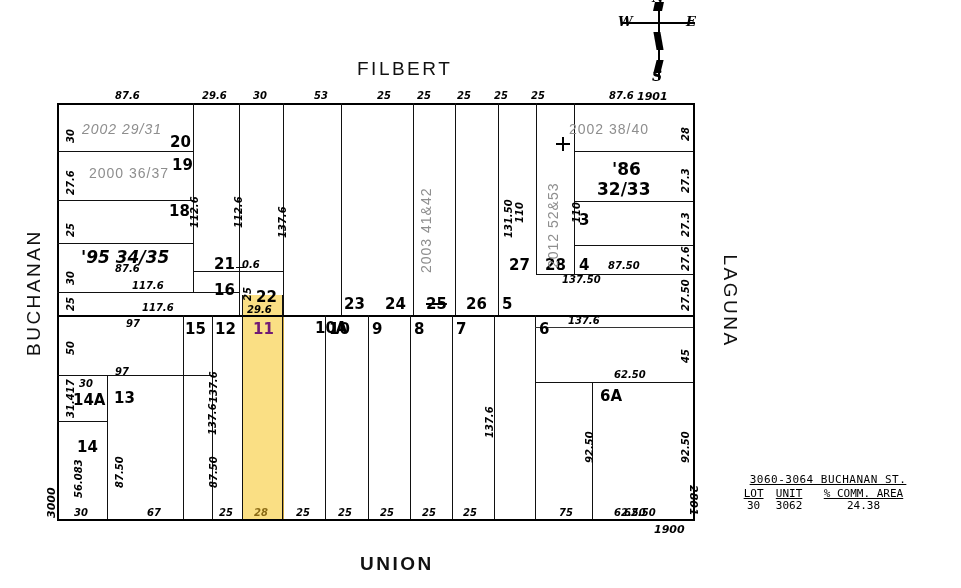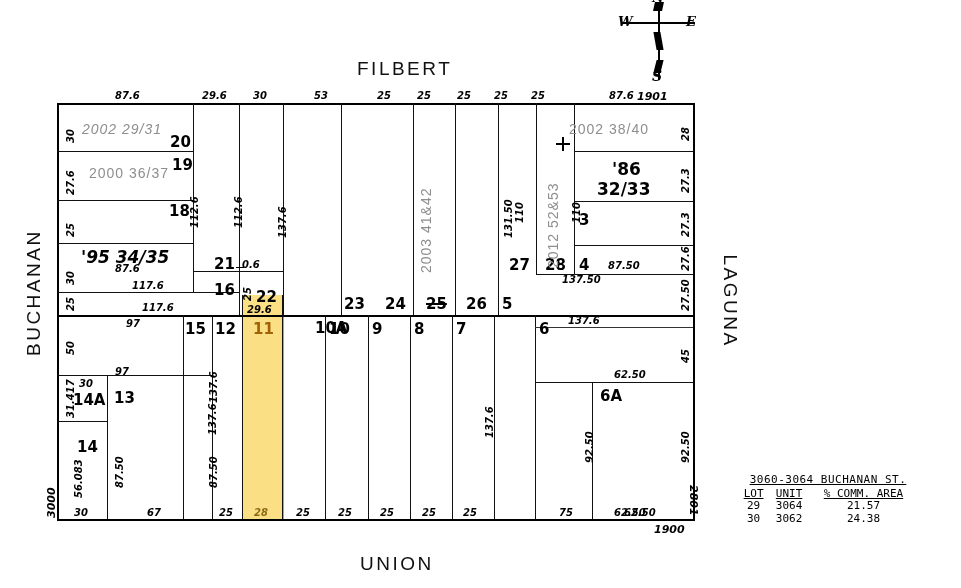--- a/index.html
+++ b/index.html
@@ -62,21 +62,21 @@
   #legend th{font-weight:400;text-decoration:underline;font-size:11px;
              padding:0 2px;text-align:center;}
   #legend td{font-size:11px;padding:0 2px;text-align:center;line-height:1.15;}
   #legend th.l,#legend td.l{text-align:center;}
 </style>
 </head>
 <body>
 
 <div class="abs street" style="left:357px;top:58px;">FILBERT</div>
 
-<div class="abs street" style="left:360px;top:553px;">UNION</div>
+<div class="abs street" style="left:360px;top:553px;font-weight:bold;">UNION</div>
 
 <div class="abs street vert-up" style="left:-26px;top:285px;width:120px;text-align:center;">BUCHANAN</div>
 
 <div class="abs street vert-dn" style="left:670px;top:290px;width:120px;text-align:center;">LAGUNA</div>
 
 <div id="compass">
   <div class="cl" style="left:51px;top:0px;width:2.2px;height:78px;"></div>
   <div class="cl" style="left:14px;top:20px;width:74px;height:2px;"></div>
   <div class="cl" style="left:47px;top:0px;width:9px;height:9px;transform:skewX(-12deg);"></div>
   <div class="cl" style="left:48px;top:30px;width:7px;height:18px;transform:skewX(10deg);"></div>
@@ -164,21 +164,21 @@
 
   <div class="lot" style="left:232px;top:218px;margin-left:26px;">10A</div>
   <div class="lot" style="left:272px;top:219px;">10</div>
   <div class="lot" style="left:315px;top:219px;">9</div>
   <div class="lot" style="left:357px;top:219px;">8</div>
   <div class="lot" style="left:399px;top:219px;">7</div>
   <div class="lot" style="left:482px;top:219px;">6</div>
 
   <div class="lot" style="left:128px;top:219px;">15</div>
   <div class="lot" style="left:158px;top:219px;">12</div>
-  <div class="lot" style="left:196px;top:219px;color:#a16207;">11</div>
+  <div class="lot" style="left:196px;top:219px;color:#701a75;">11</div>
   <div class="lot" style="left:57px;top:288px;">13</div>
   <div class="lot" style="left:16px;top:290px;">14A</div>
   <div class="lot" style="left:20px;top:337px;">14</div>
 
   <div class="lot" style="left:452px;top:155px;">27</div>
   <div class="lot" style="left:488px;top:155px;">28</div>
   <div class="lot" style="left:522px;top:110px;">3</div>
   <div class="lot" style="left:522px;top:155px;">4</div>
   <div class="lot" style="left:543px;top:286px;">6A</div>
 
@@ -275,24 +275,19 @@
   <table>
     <thead>
       <tr>
         <th class="l">LOT</th>
         <th class="l">UNIT</th>
         <th class="l">% COMM. AREA</th>
       </tr>
     </thead>
     <tbody>
       <tr>
-        <td class="l">29</td>
-        <td class="l">3064</td>
-        <td class="l">21.57</td>
-      </tr>
-      <tr>
         <td class="l">30</td>
         <td class="l">3062</td>
         <td class="l">24.38</td>
       </tr>
     </tbody>
   </table>
 </div>
 
 </body></html>

